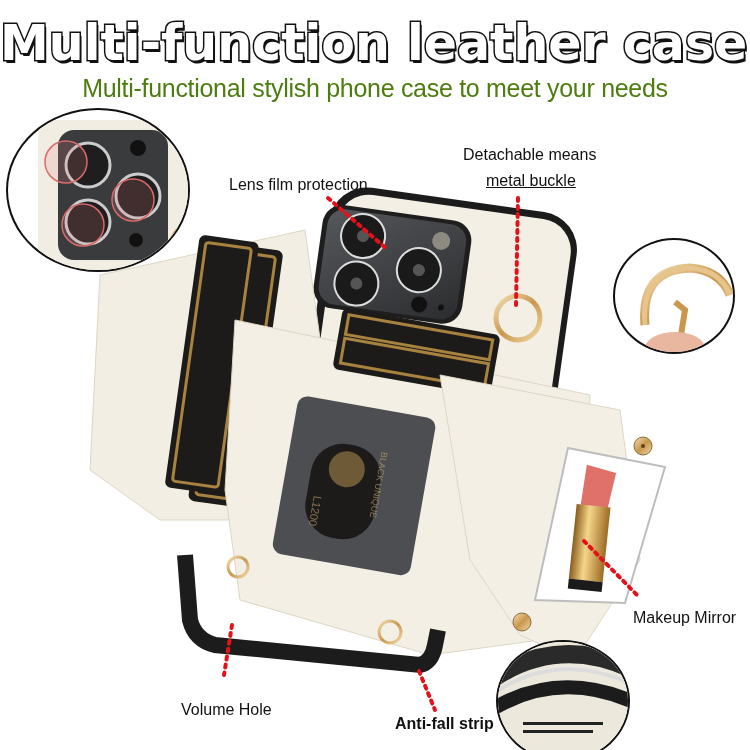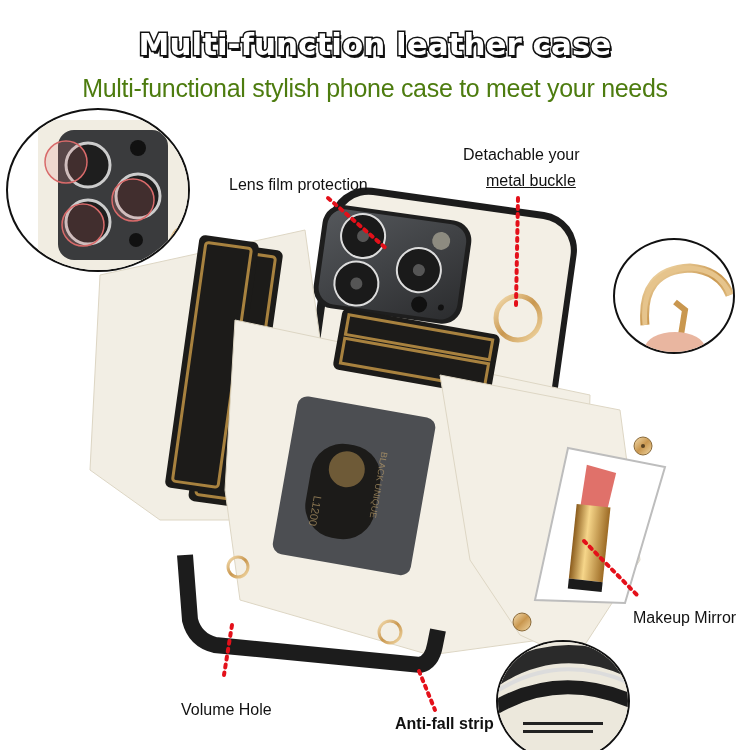--- a/index.html
+++ b/index.html
@@ -1,18 +1,18 @@
 <!DOCTYPE html>
 <html><head>
 <meta charset="utf-8">
 <style>
   html,body{margin:0;padding:0;background:#ffffff;}
   body{width:750px;height:750px;position:relative;overflow:hidden;font-family:"Liberation Sans","DejaVu Sans",sans-serif;}
   .abs{position:absolute;}
-  .title{left:0;top:18px;width:750px;text-align:center;font-family:"DejaVu Sans",sans-serif;font-weight:bold;font-size:31px;letter-spacing:0px;color:#ffffff;
+  .title{left:0;top:18px;width:750px;text-align:left;font-family:"DejaVu Sans",sans-serif;font-weight:bold;font-size:49px;letter-spacing:0px;color:#ffffff;
     -webkit-text-stroke:3px #111;paint-order:stroke fill;text-shadow:2px 3px 0 #111;line-height:52px;}
   .subtitle{left:0;top:72px;width:750px;text-align:center;font-size:25px;color:#4d7c0f;line-height:32px;letter-spacing:-0.3px;}
   .label{font-size:16px;color:#111;line-height:22px;white-space:nowrap;}
   .circle{border:2px solid #111;border-radius:50%;background:#fff;overflow:hidden;}
 </style>
 </head>
 <body>
 
 <div class="abs title">Multi-function leather case</div>
 <div class="abs subtitle">Multi-functional stylish phone case to meet your needs</div>
@@ -135,21 +135,21 @@
     <rect width="130" height="118" fill="#ece8dc"></rect>
     <path d="M-10 40 Q60 -10 140 30" fill="none" stroke="#2a2a2a" stroke-width="18"></path>
     <path d="M-10 55 Q60 5 140 45" fill="none" stroke="#dcdcdc" stroke-width="4"></path>
     <path d="M-10 70 Q60 25 140 62" fill="none" stroke="#1c1c1c" stroke-width="14"></path>
     <rect x="25" y="80" width="80" height="3" fill="#222"></rect>
     <rect x="25" y="88" width="70" height="3" fill="#222"></rect>
   </svg>
 </div>
 
 <div class="abs label" style="left:229px;top:174px;">Lens film protection</div>
-<div class="abs label" style="left:463px;top:144px;">Detachable your</div>
+<div class="abs label" style="left:463px;top:144px;">Detachable means</div>
 <div class="abs label" style="left:486px;top:170px;text-decoration:underline;">metal buckle</div>
 <div class="abs label" style="left:633px;top:607px;">Makeup Mirror</div>
 <div class="abs label" style="left:181px;top:680px;margin-top:19px;">Volume Hole</div>
 <div class="abs label" style="left:395px;top:713px;font-weight:bold;">Anti-fall strip</div>
 
 <svg class="abs" style="left:0;top:0;" width="750" height="750" viewBox="0 0 750 750">
   <g stroke="#e4101a" stroke-width="4" stroke-dasharray="3 5" stroke-linecap="round" fill="none">
     <line x1="328" y1="198" x2="388" y2="250"></line>
     <line x1="518" y1="198" x2="516" y2="305"></line>
     <line x1="584" y1="541" x2="640" y2="598"></line>

